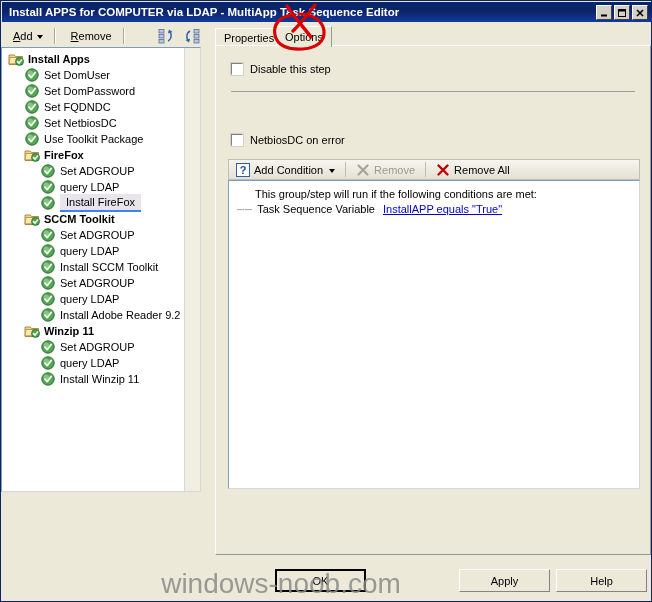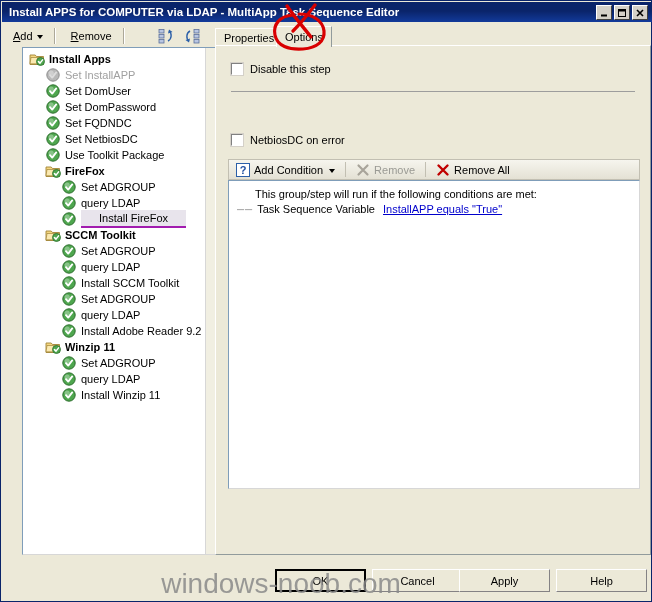--- a/index.html
+++ b/index.html
@@ -46,38 +46,38 @@
   }
   .tb-item u{text-decoration:underline;}
   .tb-caret{
     width:0;height:0;border-left:3px solid transparent;border-right:3px solid transparent;
     border-top:4px solid #000;margin-left:4px;margin-top:2px;
   }
   .tb-sep{width:1px;height:16px;background:#aca899;border-right:1px solid #fff;margin:0 5px;}
   .tb-icon{width:20px;height:18px;margin-left:2px;}
   
   .treepanel{
-    position:absolute;left:21px;top:46px;width:200px;height:508px;
+    position:absolute;left:0;top:46px;width:200px;height:445px;
     background:#ffffff;
     border-top:1px solid #7f9db9;border-left:1px solid #7f9db9;
     border-right:1px solid #d7d7d7;border-bottom:1px solid #d7d7d7;
     box-sizing:border-box;overflow:hidden;
   }
   .tree{position:absolute;left:0;top:3px;width:182px;}
   .trow{
     height:16px;display:flex;align-items:center;white-space:nowrap;
     padding-left:4px;box-sizing:border-box;
   }
   .trow .tlabel{font-size:11px;color:#000;line-height:16px;}
   .trow.grp .tlabel{font-weight:bold;}
   .trow.dim .tlabel{color:#a0a0a0;}
   .trow.sel{}
   .trow.sel .tlabel{
-    background:#e8e4ec;padding:0 18px;
-    border-bottom:2px solid #a21caf;
+    background:#e8e4ec;padding:0 6px;
+    border-bottom:2px solid #3b82f6;
   }
   .indent1{padding-left:6px;}
   .indent2{padding-left:22px;}
   .indent3{padding-left:38px;}
   .ico{width:16px;height:16px;margin-right:4px;flex:0 0 16px;}
   .tree-scroll{
     position:absolute;right:0;top:0;width:15px;height:100%;
     background:#f1efe2;border-left:1px solid #d7d7d7;
   }
   
@@ -231,28 +231,20 @@
     <div class="tree" id="tree-root">
         <div class="trow indent1 grp">
           <span class="ico"><svg width="16" height="16" viewBox="0 0 16 16">
               <path d="M1 4.5 L1 13.5 L14.5 13.5 L14.5 5.5 L7.5 5.5 L6.2 4 L1 4z" fill="#f5d680" stroke="#a08436" stroke-width="0.9"></path>
               <path d="M2 6.5 L13.5 6.5 L12.3 12.8 L1 12.8z" fill="#fbe9b0" stroke="#a08436" stroke-width="0.7"></path>
               <circle cx="11.5" cy="10.5" r="4" fill="#4ea64e" stroke="#2d6e2d" stroke-width="0.8"></circle>
               <path d="M9.5 10.6 L11 12.1 L13.6 8.9" stroke="#ffffff" stroke-width="1.5" fill="none" stroke-linecap="round" stroke-linejoin="round"></path>
             </svg></span>
           <span class="tlabel">Install Apps</span>
         </div>
-        <div class="trow indent2 dim">
-          <span class="ico"><svg width="16" height="16" viewBox="0 0 16 16">
-              <circle cx="8" cy="8" r="6.2" fill="#b8b8b8" stroke="#8e8e8e" stroke-width="1"></circle>
-              <circle cx="6.2" cy="6" r="2.6" fill="#ffffff" opacity="0.33"></circle>
-              <path d="M5 8.2 L7.2 10.6 L11.2 5.4" stroke="#dcdcdc" stroke-width="1.9" fill="none" stroke-linecap="round" stroke-linejoin="round"></path>
-            </svg></span>
-          <span class="tlabel">Set InstallAPP</span>
-        </div>
         <div class="trow indent2">
           <span class="ico"><svg width="16" height="16" viewBox="0 0 16 16">
               <circle cx="8" cy="8" r="6.2" fill="#4ea64e" stroke="#2d6e2d" stroke-width="1"></circle>
               <circle cx="6.2" cy="6" r="2.6" fill="#ffffff" opacity="0.33"></circle>
               <path d="M5 8.2 L7.2 10.6 L11.2 5.4" stroke="#ffffff" stroke-width="1.9" fill="none" stroke-linecap="round" stroke-linejoin="round"></path>
             </svg></span>
           <span class="tlabel">Set DomUser</span>
         </div>
         <div class="trow indent2">
           <span class="ico"><svg width="16" height="16" viewBox="0 0 16 16">
@@ -470,21 +462,20 @@
         <span>Task Sequence Variable</span>
         <span class="cond-link">InstallAPP equals "True"</span>
       </div>
     </div>
   </div>
 
   <div class="watermark">windows-noob.com</div>
 
   <div class="btnbar">
     <div class="btn default" style="left:274px;">OK</div>
-    <div class="btn" style="left:371px;">Cancel</div>
     <div class="btn" style="left:458px;">Apply</div>
     <div class="btn" style="left:555px;">Help</div>
   </div>
 
   <svg class="annot" style="left:262px;top:2px;" width="80" height="52" viewBox="0 0 80 52">
     <path d="M30 12 C16 13 10 22 12 32 C14 43 26 47 40 46 C54 45 62 38 61 28 C60 18 50 11 36 11" stroke="#d80000" stroke-width="3.2" fill="none" stroke-linecap="round"></path>
     <path d="M24 3 C30 12 40 24 48 34" stroke="#d80000" stroke-width="3.4" fill="none" stroke-linecap="round"></path>
     <path d="M52 2 C46 10 38 20 30 28" stroke="#d80000" stroke-width="3.2" fill="none" stroke-linecap="round"></path>
   </svg>
 

